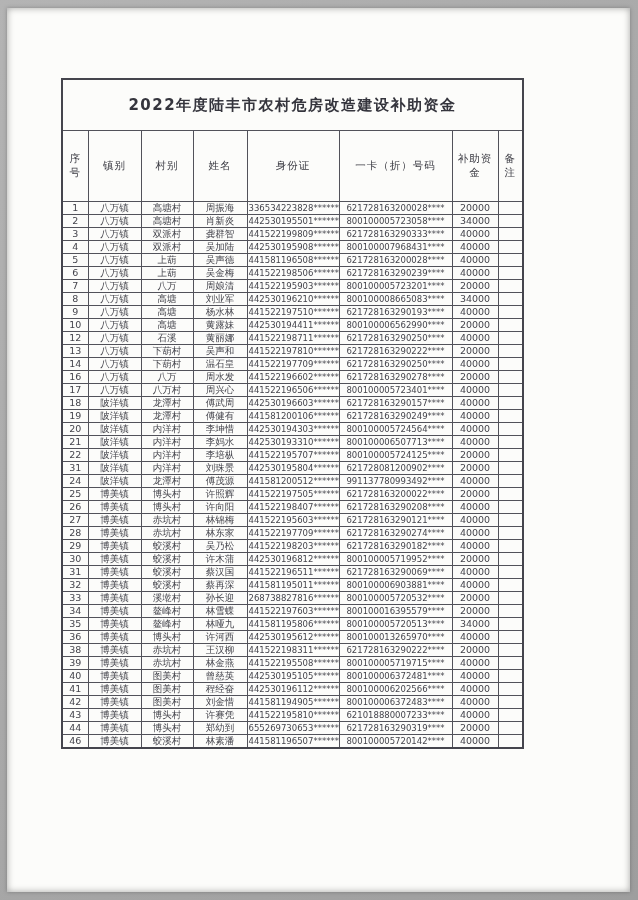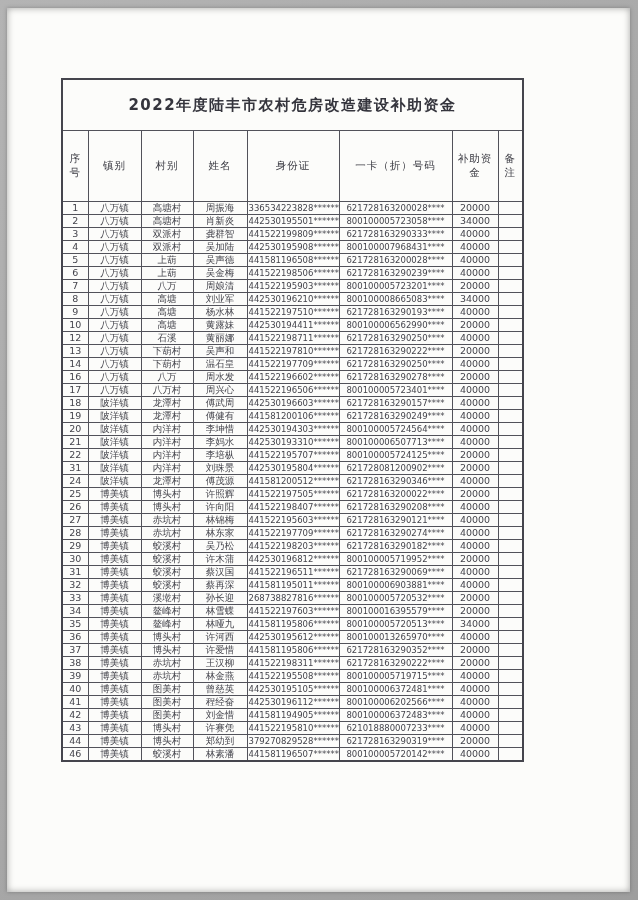--- a/index.html
+++ b/index.html
@@ -339,21 +339,21 @@
     <td>20000</td>
     <td></td>
   </tr>
 
   <tr>
     <td>24</td>
     <td>陂洋镇</td>
     <td>龙潭村</td>
     <td>傅茂源</td>
     <td class="num-cell">441581200512******</td>
-    <td class="num-cell">621728163290346****</td>
+    <td class="num-cell">991137780993492****</td>
     <td>40000</td>
     <td></td>
   </tr>
 
   <tr>
     <td>25</td>
     <td>博美镇</td>
     <td>博头村</td>
     <td>许照辉</td>
     <td class="num-cell">441522197505******</td>
@@ -476,30 +476,20 @@
     <td>36</td>
     <td>博美镇</td>
     <td>博头村</td>
     <td>许河西</td>
     <td class="num-cell">442530195612******</td>
     <td class="num-cell">800100013265970****</td>
     <td>40000</td>
     <td></td>
   </tr>
 
-  <tr>
-    <td>37</td>
-    <td>博美镇</td>
-    <td>博头村</td>
-    <td>许爱惜</td>
-    <td class="num-cell">441581195806******</td>
-    <td class="num-cell">621728163290352****</td>
-    <td>20000</td>
-    <td></td>
-  </tr>
 
   <tr>
     <td>38</td>
     <td>博美镇</td>
     <td>赤坑村</td>
     <td>王汉柳</td>
     <td class="num-cell">441522198311******</td>
     <td class="num-cell">621728163290222****</td>
     <td>20000</td>
     <td></td>
@@ -558,21 +548,21 @@
     <td class="num-cell">621018880007233****</td>
     <td>40000</td>
     <td></td>
   </tr>
 
   <tr>
     <td>44</td>
     <td>博美镇</td>
     <td>博头村</td>
     <td>郑幼到</td>
-    <td class="num-cell">379270829528******</td>
+    <td class="num-cell">655269730653******</td>
     <td class="num-cell">621728163290319****</td>
     <td>20000</td>
     <td></td>
   </tr>
 
 
   <tr>
     <td>46</td>
     <td>博美镇</td>
     <td>蛟溪村</td>

